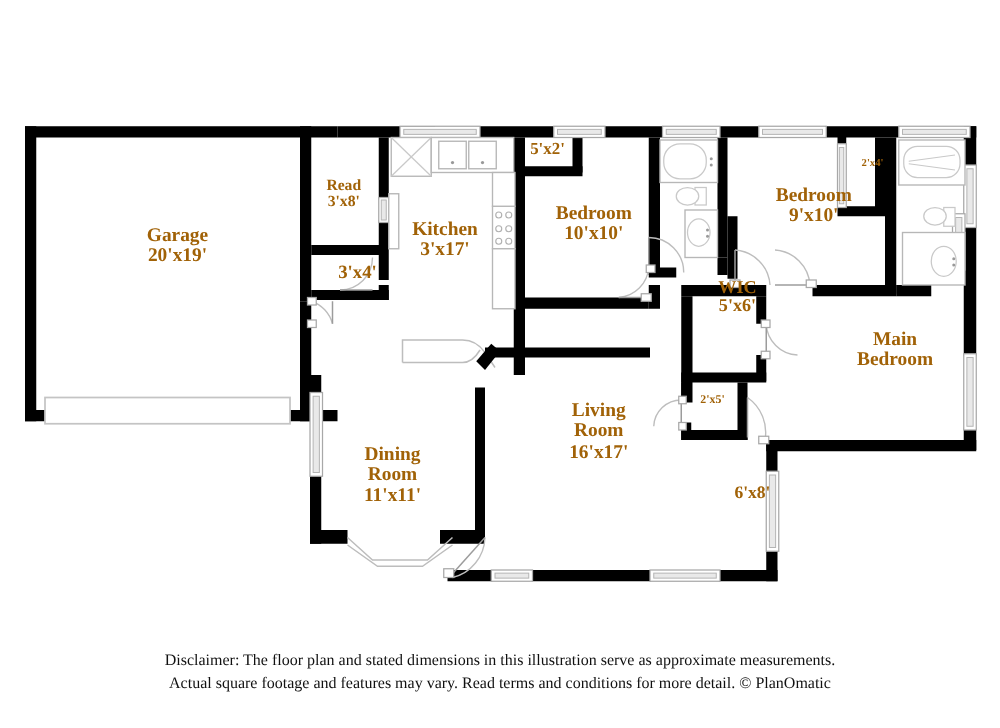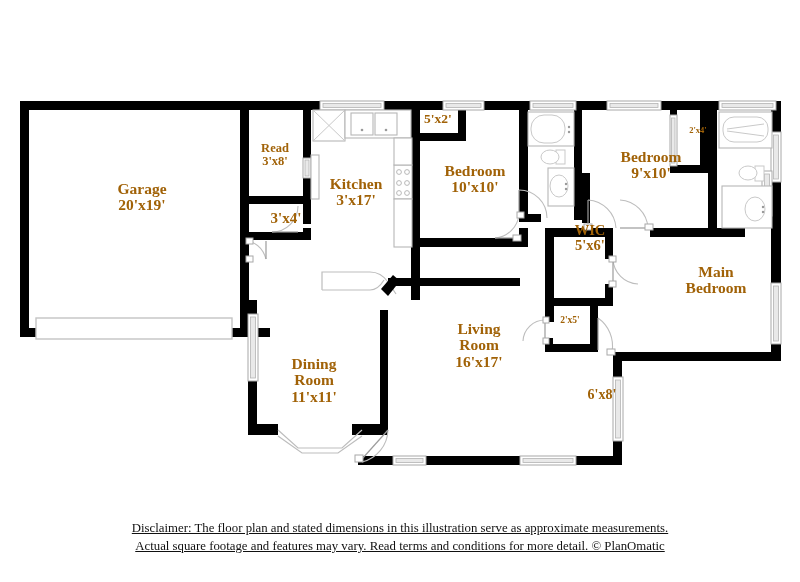--- a/index.html
+++ b/index.html
@@ -71,21 +71,21 @@
     position: absolute;
     left: 0;
     top: 519px;
     width: 800px;
     text-align: center;
     font-family: "Liberation Serif", serif;
     font-size: 12.8px;
     line-height: 1.42;
     color: #111111;
   }
-  #disclaimer .line { display: block; text-decoration: underline; }
+  #disclaimer .line { display: block; }
 </style>
 </head>
 <body>
 
 <div id="floorplan-root">
 
   <svg class="plan" viewBox="0 0 800 582">
 
     <g>
 

